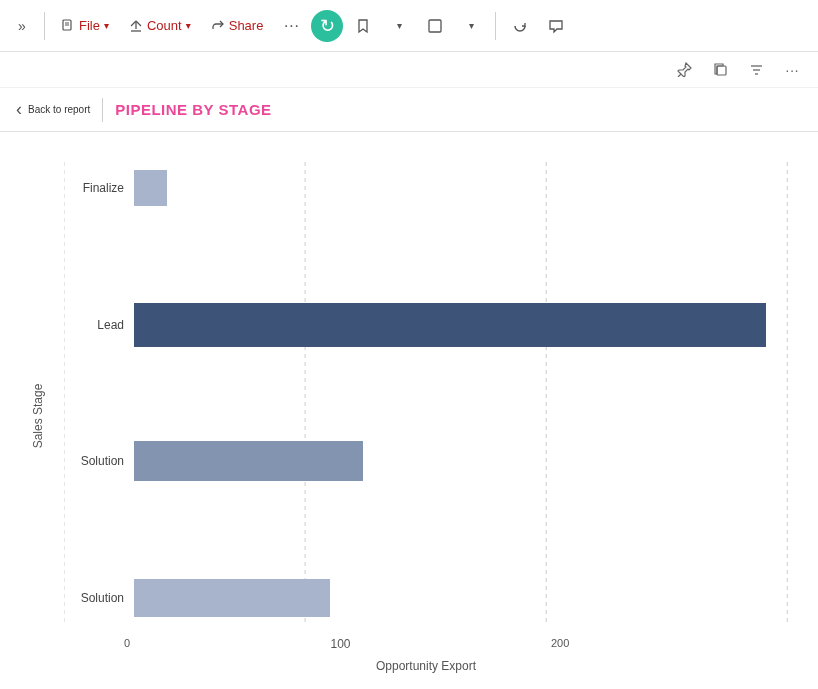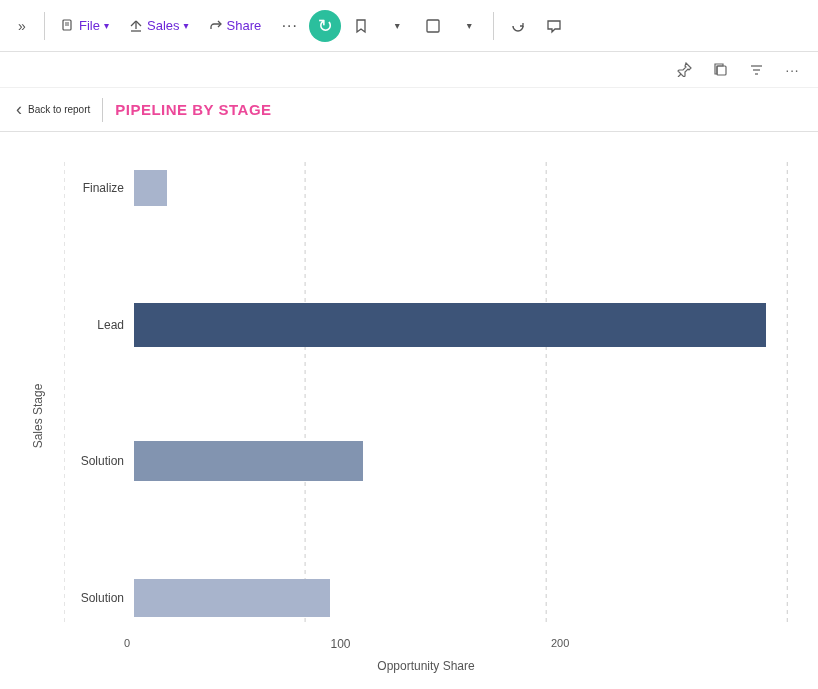--- a/index.html
+++ b/index.html
@@ -16,21 +16,21 @@
     }
     .toolbar-btn {
       display: flex;
       align-items: center;
       gap: 4px;
       padding: 4px 8px;
       border: none;
       background: none;
       cursor: pointer;
       font-size: 13px;
-      color: #6d28d9;
+      color: #b91c1c;
       border-radius: 3px;
     }
     .toolbar-divider {
       width: 1px;
       height: 28px;
       background: #d0d0d0;
       margin: 0 4px;
     }
     .toolbar-icon-btn {
       width: 32px;
@@ -190,21 +190,21 @@
     <span style="font-size:10px">▾</span>
   </button>
 
   <button class="toolbar-btn">
     <svg width="14" height="14" viewBox="0 0 14 14">
         <line x1="7" y1="2" x2="12" y2="7" stroke="#555" stroke-width="1.3"></line>
         <line x1="2" y1="7" x2="7" y2="2" stroke="#555" stroke-width="1.3"></line>
         <line x1="7" y1="2" x2="7" y2="10" stroke="#555" stroke-width="1.3"></line>
         <line x1="2" y1="12" x2="12" y2="12" stroke="#555" stroke-width="1.3"></line>
       </svg>
-    <span>Sales</span>
+    <span>Count</span>
     <span style="font-size:10px">▾</span>
   </button>
 
   <button class="toolbar-btn">
     <svg width="14" height="14" viewBox="0 0 14 14">
         <path d="M9 2l3 3-3 3" fill="none" stroke="#555" stroke-width="1.3"></path>
         <path d="M12 5H5a3 3 0 00-3 3v2" fill="none" stroke="#555" stroke-width="1.3"></path>
       </svg>
     <span>Share</span>
   </button>
@@ -332,18 +332,18 @@
       </div>
 
       <div style="position:absolute; bottom:28px; left:104px; right:0; display:flex; justify-content:space-between;">
         <span style="font-size:11px;color:#555;">0</span>
         <span style="font-size:12px;color:#555;">100</span>
         <span style="font-size:11px;color:#555;">200</span>
         <span style="font-size:11px;color:#555;visibility:hidden;">300</span>
       </div>
 
       <div style="position:absolute; bottom:5px; left:44px; right:0; text-align:center;">
-        <span style="font-size:12px;color:#555;">Opportunity Share</span>
+        <span style="font-size:12px;color:#555;">Opportunity Export</span>
       </div>
 
     </div>
   </div>
 </div>
 
 </body></html>

